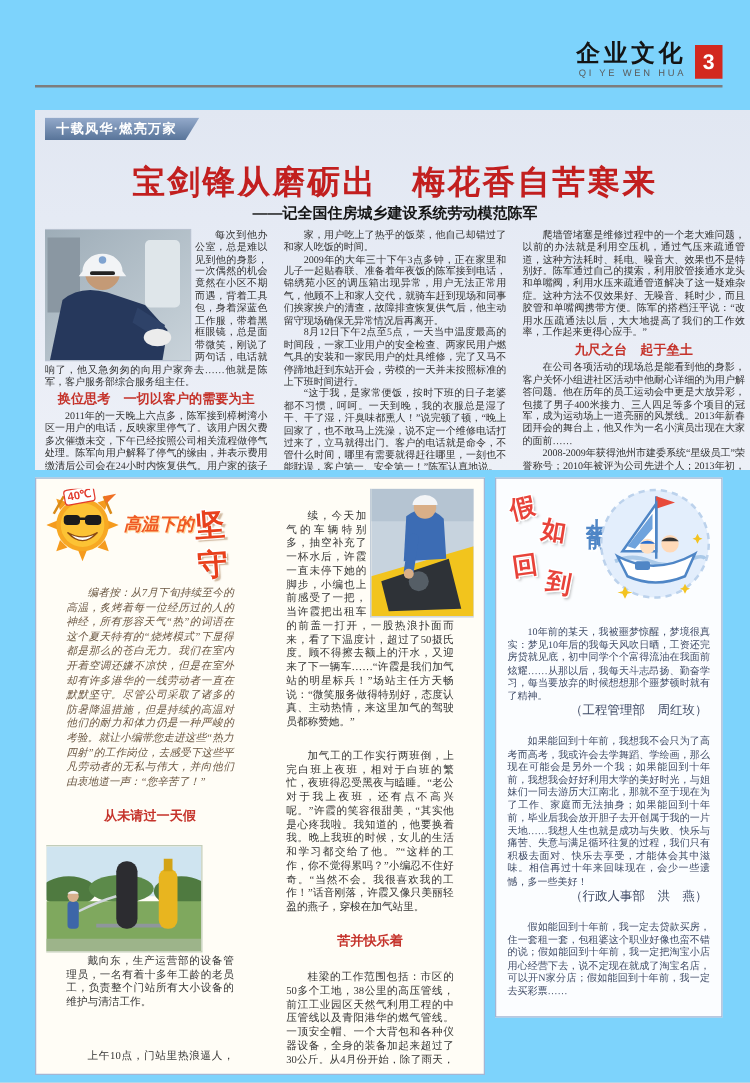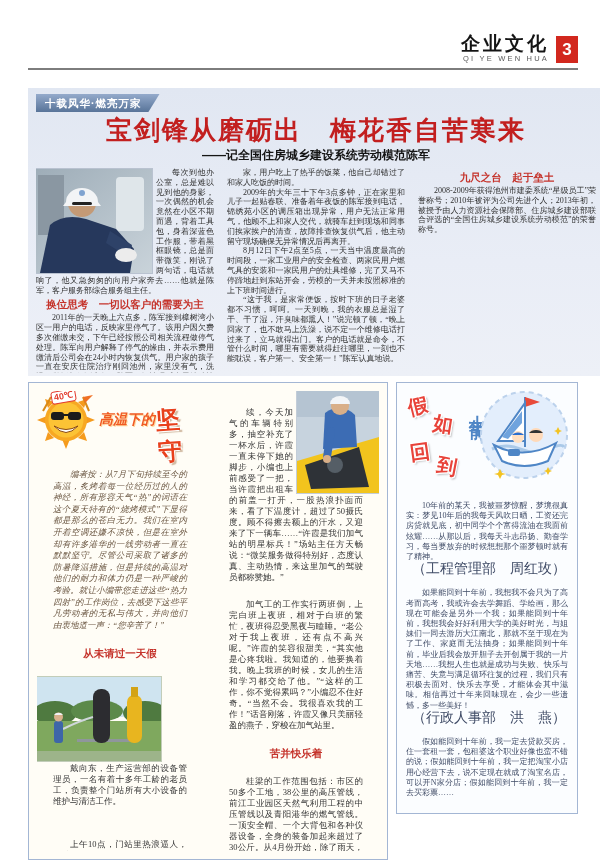--- a/index.html
+++ b/index.html
@@ -1,34 +1,34 @@
 <!DOCTYPE html>
 <html><head>
 <meta charset="utf-8">
 <style>
   html,body{margin:0;padding:0;background:#dcdcdc;-webkit-text-size-adjust:none;}
-  .page{width:600px;height:866px;margin:0 auto;background:#ffffff;position:relative;overflow:hidden;
+  .page{width:600px;height:866px;margin:0 auto;background:#7dd3fc;position:relative;overflow:hidden;
         font-family:"Liberation Serif","DejaVu Serif",serif;color:#2f2f2f;}
   
   .masthead{position:absolute;left:28px;top:34px;width:550px;}
   .mast-right{display:flex;justify-content:flex-end;align-items:flex-end;gap:7px;padding-bottom:5px;}
   .mast-titles{text-align:right;}
   .sec-title{font-family:"Liberation Sans",sans-serif;font-weight:bold;font-size:19px;letter-spacing:3px;color:#141414;line-height:20px;}
   .sec-pinyin{font-family:"Liberation Sans",sans-serif;font-size:7.5px;letter-spacing:2.2px;color:#5a5a5a;line-height:9px;}
   .page-num{width:22px;height:27px;background:#d2281e;color:#fff;text-align:center;
             font:bold 17px/27px "Liberation Sans",sans-serif;}
   .rule{border-bottom:2px solid #7d7d7d;}
   
   .main-panel{position:absolute;left:28px;top:88px;width:576px;height:288px;box-sizing:border-box;
               background:linear-gradient(180deg,#e1e7f2 0%,#e9edf6 60%,#edf0f7 100%);
               padding:5px 8px 8px;overflow:hidden;}
   .ribbon{display:inline-block;background:linear-gradient(180deg,#94aacb,#587499);color:#fff;
           font:bold 10.5px/16px "Liberation Sans",sans-serif;letter-spacing:1px;
           padding:1px 18px 1px 9px;clip-path:polygon(0 0,100% 0,91% 100%,0 100%);}
-  .headline{margin:3px 0 0;text-align:center;color:#c21f1f;letter-spacing:2px;
+  .headline{margin:18px 0 0;text-align:center;color:#c21f1f;letter-spacing:2px;
             font:bold 26px/30px "Liberation Sans",sans-serif;}
   .subtitle{margin:3px 0 6px;text-align:center;color:#151515;
             font:bold 12px/14px "Liberation Sans",sans-serif;}
   .cols{display:flex;gap:13px;height:205px;overflow:hidden;}
   .col{flex:1;font-size:8px;line-height:9.8px;text-align:justify;overflow:hidden;color:#303030;}
   .col p{margin:0;text-indent:2em;}
   .subhead{margin:3px 0 2px;text-align:center;color:#c5332b;
            font:bold 10.5px/13px "Liberation Sans",sans-serif;}
   .byline{text-align:right;font-size:8px;color:#3a3a3a;margin-top:2px;padding-right:2px;}
   .photo svg{display:block;width:100%;height:100%;}
@@ -58,21 +58,21 @@
       text-shadow:-1px -1px 0 #fff,1px -1px 0 #fff,-1px 1px 0 #fff,1px 1px 0 #fff,2px 2px 2px rgba(0,0,0,.25);}
   .dc1{left:2px;top:4px;transform:rotate(-14deg);}
   .dc2{left:27px;top:22px;transform:rotate(9deg);}
   .dc3{left:4px;top:50px;transform:rotate(-8deg);}
   .dc4{left:31px;top:64px;transform:rotate(11deg);}
   .dv{position:absolute;left:60px;top:12px;writing-mode:vertical-rl;letter-spacing:4px;
       font:bold 17px "Liberation Sans",sans-serif;color:#4f86c6;text-shadow:1px 1px 0 #fff;}
   .boat{position:absolute;right:-2px;top:0;width:92px;height:94px;}
   .essay{font-size:8px;line-height:10.2px;color:#3f4b66;text-align:justify;margin-bottom:6px;margin-top:14px;}
   .essay p{margin:0;text-indent:2em;}
-  .essay .byline{font-size:14px;color:#3f4b66;}
+  .essay .byline{font-size:10px;color:#3f4b66;}
   .clearfix::after{content:"";display:block;clear:both;}
 </style>
 </head>
 <body>
 
 <div class="page">
 
   <header class="masthead">
     <div class="mast-right">
       <div class="mast-titles">
@@ -118,21 +118,23 @@
 
       <div class="col">
         <p>家，用户吃上了热乎的饭菜，他自己却错过了和家人吃饭的时间。</p>
         <p>2009年的大年三十下午3点多钟，正在家里和儿子一起贴春联、准备着年夜饭的陈军接到电话，锦绣苑小区的调压箱出现异常，用户无法正常用气，他顾不上和家人交代，就骑车赶到现场和同事们挨家挨户的清查，故障排查恢复供气后，他主动留守现场确保无异常情况后再离开。</p>
         <p>8月12日下午2点至5点，一天当中温度最高的时间段，一家工业用户的安全检查、两家民用户燃气具的安装和一家民用户的灶具维修，完了又马不停蹄地赶到东站开会，劳模的一天并未按照标准的上下班时间进行。</p>
         <p>“这于我，是家常便饭，按时下班的日子老婆都不习惯，呵呵。一天到晚，我的衣服总是湿了干、干了湿，汗臭味都熏人！”说完顿了顿，“晚上回家了，也不敢马上洗澡，说不定一个维修电话打过来了，立马就得出门。客户的电话就是命令，不管什么时间，哪里有需要就得赶往哪里，一刻也不能耽误，客户第一、安全第一！”陈军认真地说。</p>
 
       </div>
 
       <div class="col">
+        <p>爬墙管堵塞是维修过程中的一个老大难问题，以前的办法就是利用空压机，通过气压来疏通管道，这种方法耗时、耗电、噪音大、效果也不是特别好。陈军通过自己的摸索，利用胶管接通水龙头和单嘴阀，利用水压来疏通管道解决了这一疑难杂症。这种方法不仅效果好、无噪音、耗时少，而且胶管和单嘴阀携带方便。陈军的搭档汪平说：“改用水压疏通法以后，大大地提高了我们的工作效率，工作起来更得心应手。”</p>
         <h3 class="subhead">九尺之台　起于垒土</h3>
+        <p>在公司各项活动的现场总是能看到他的身影，客户关怀小组进社区活动中他耐心详细的为用户解答问题。他在历年的员工运动会中更是大放异彩，包揽了男子400米接力、三人四足等多个项目的冠军，成为运动场上一道亮丽的风景线。2013年新春团拜会的舞台上，他又作为一名小演员出现在大家的面前……</p>
         <p>2008-2009年获得池州市建委系统“星级员工”荣誉称号；2010年被评为公司先进个人；2013年初，被授予由人力资源社会保障部、住房城乡建设部联合评选的“全国住房城乡建设系统劳动模范”的荣誉称号。</p>
 
       </div>
     </div>
   </section>
 
   <section class="heat-box">
     <div class="hcol">
       <div class="heat-title">
         <div class="sun-wrap">

